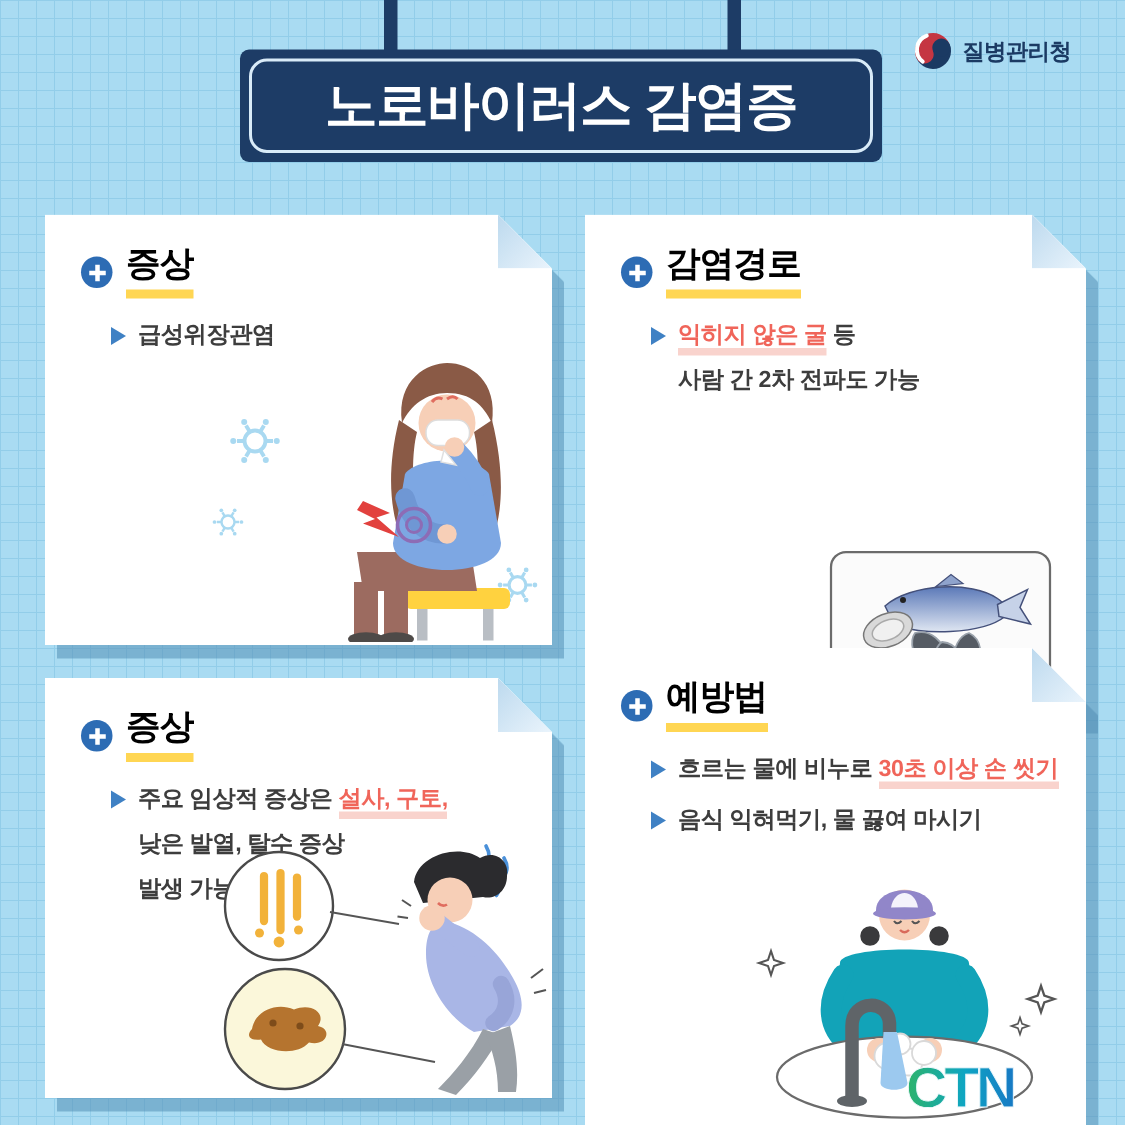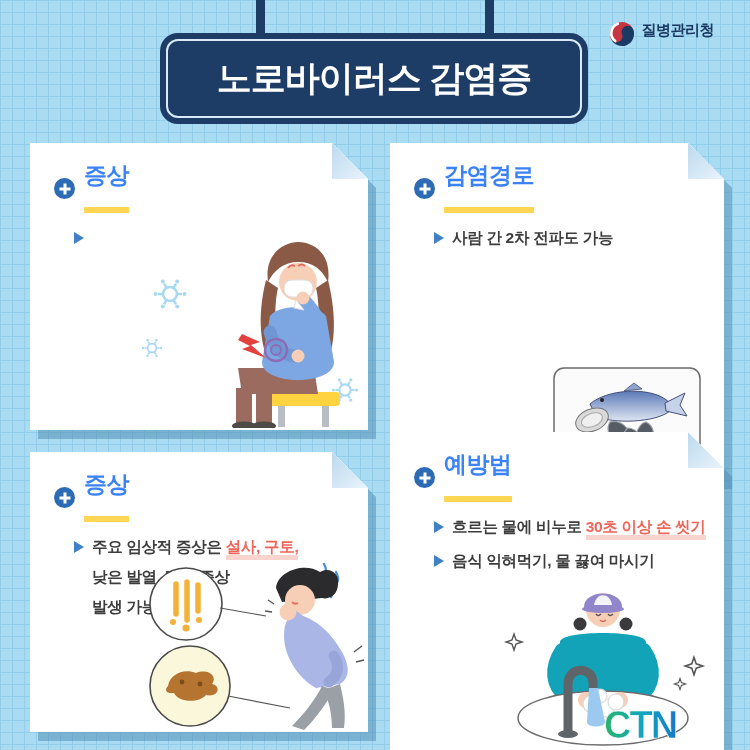--- a/index.html
+++ b/index.html
@@ -3,40 +3,40 @@
 <meta charset="utf-8">
 <style>
   html,body{margin:0;padding:0;}
   body{width:750px;height:750px;overflow:hidden;font-family:"Liberation Sans","DejaVu Sans",sans-serif;}
   .page{position:relative;width:750px;height:750px;
     background-color:#a9dbf2;
     background-image:linear-gradient(#92cde9 1px,transparent 1px),linear-gradient(90deg,#92cde9 1px,transparent 1px);
     background-size:12px 12px;}
   
   .rod{position:absolute;top:0;width:9px;height:56px;background:#1d3c66;}
-  .banner{position:absolute;left:160px;top:33px;width:428px;height:91px;background:#1d3c66;border-radius:18px;}
+  .banner{position:absolute;left:160px;top:33px;width:428px;height:75px;background:#1d3c66;border-radius:6px;}
   .banner-inner{position:absolute;inset:6px;border:2px solid #d9ebf8;border-radius:12px;}
   .banner-title{position:absolute;inset:0;display:flex;align-items:center;justify-content:center;
     color:#ffffff;font-size:35px;font-weight:800;letter-spacing:-1px;}
   
-  .agency{position:absolute;top:21px;right:36px;display:flex;gap:7px;}
+  .agency{position:absolute;top:21px;right:36px;display:flex;align-items:center;gap:7px;}
   .agency-label{font-size:15px;font-weight:800;color:#1b3a63;letter-spacing:-0.5px;}
   
   .card-wrap{position:absolute;filter:drop-shadow(8px 9px 0 rgba(83,144,182,0.55));}
   .card{position:absolute;inset:0;background:#ffffff;
     clip-path:polygon(0 0,calc(100% - 36px) 0,100% 36px,100% 100%,0 100%);}
   .fold{position:absolute;top:0;right:0;width:36px;height:36px;
     background:linear-gradient(315deg,#eaf4fc 0%,#bcd9ee 100%);
     clip-path:polygon(0 0,100% 100%,0 100%);}
   .card-head{display:flex;align-items:center;gap:9px;margin:21px 0 0 24px;}
   .plus{width:21px;height:21px;border-radius:50%;background:#2d6cb4;position:relative;flex:0 0 auto;}
   .plus::before,.plus::after{content:"";position:absolute;background:#fff;left:50%;top:50%;transform:translate(-50%,-50%);}
   .plus::before{width:11px;height:3px}
   .plus::after{width:3px;height:11px}
-  .card-title{font-size:23px;font-weight:800;color:#3b82f6;line-height:1;padding-bottom:20px;border-bottom:6px solid #ffd653;letter-spacing:-0.5px;}
+  .card-title{font-size:23px;font-weight:800;color:#000000;line-height:1;padding-bottom:6px;border-bottom:6px solid #ffd653;letter-spacing:-0.5px;}
   .bullets{margin:15px 0 0 44px;font-size:15.5px;font-weight:700;color:#3d3d3d;letter-spacing:-0.3px;}
   .bullet{position:relative;padding-left:18px;margin-bottom:13px;}
   .tri{position:absolute;left:0;top:4px;width:0;height:0;
     border-left:10px solid #3f81c4;border-top:6px solid transparent;border-bottom:6px solid transparent;}
   .line{margin-bottom:9px;line-height:1.35;}
   .em{color:#f0655a;border-bottom:5px solid #f9d3cd;}
   .illus{position:absolute;}
   
   .ctn{position:absolute;right:52px;bottom:3px;}
 </style>
@@ -68,20 +68,21 @@
   <div class="card-wrap" style="left:30px;top:143px;width:338px;height:287px">
     <div class="card">
       <div class="fold"></div>
       <div class="card-head">
         <span class="plus"></span>
         <span class="card-title">증상</span>
       </div>
       <div class="bullets">
         <div class="bullet">
           <span class="tri"></span>
+          <div class="line"><span>급성위장관염</span></div>
         </div>
       </div>
       <svg class="illus" style="right:2px;bottom:2px" width="228" height="198" viewBox="0 0 228 198">
         <defs>
           <g id="vir1" fill="none" stroke="#a9d9f1" stroke-width="2.6">
             <circle r="7"></circle>
             <line x1="7" y1="0" x2="12" y2="0"></line>
               <line x1="-7" y1="0" x2="-12" y2="0"></line>
             <line x1="3.5" y1="6.1" x2="6" y2="10.4"></line>
               <line x1="-3.5" y1="6.1" x2="-6" y2="10.4"></line>
@@ -137,20 +138,21 @@
   <div class="card-wrap" style="left:390px;top:143px;width:334px;height:337px">
     <div class="card">
       <div class="fold"></div>
       <div class="card-head">
         <span class="plus"></span>
         <span class="card-title">감염경로</span>
       </div>
       <div class="bullets">
         <div class="bullet">
           <span class="tri"></span>
+          <div class="line"><span class="em">익히지 않은 굴</span><span> 등</span></div>
           <div class="line"><span>사람 간 2차 전파도 가능</span></div>
         </div>
       </div>
       <svg class="illus" style="right:22px;bottom:22px" width="150" height="92" viewBox="0 0 150 92">
         <defs>
           <linearGradient id="fg2" x1="0" y1="0" x2="0" y2="1">
             <stop offset="0" stop-color="#5b79b8"></stop>
               <stop offset="1" stop-color="#dfe6f2"></stop>
           </linearGradient>
         </defs>

